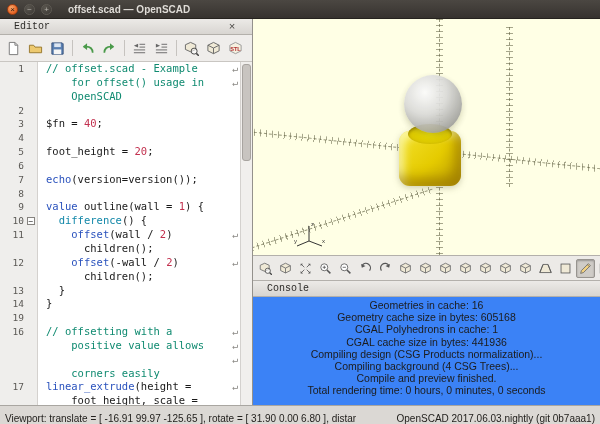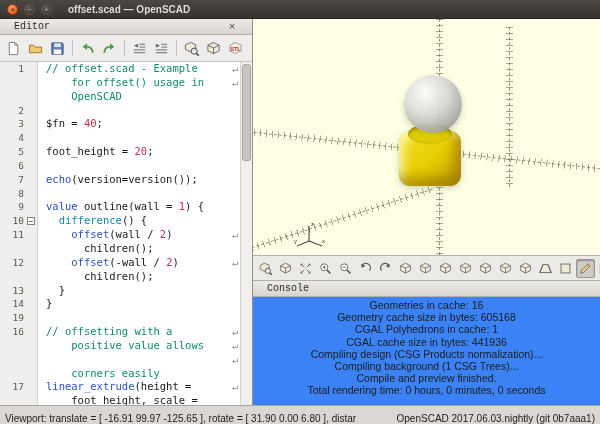--- a/index.html
+++ b/index.html
@@ -443,21 +443,21 @@
       <div class="console-dock">
         <div class="dock-header">
           <span class="dock-title">Console</span>
         </div>
         <div class="console-body">
             <div class="cline">Geometries in cache: 16</div>
             <div class="cline">Geometry cache size in bytes: 605168</div>
             <div class="cline">CGAL Polyhedrons in cache: 1</div>
             <div class="cline">CGAL cache size in bytes: 441936</div>
             <div class="cline">Compiling design (CSG Products normalization)...</div>
-            <div class="cline">Compiling background (1 CSG Trees)...</div>
+            <div class="cline">Compiling background (4 CSG Trees)...</div>
             <div class="cline">Compile and preview finished.</div>
             <div class="cline">Total rendering time: 0 hours, 0 minutes, 0 seconds</div>
           </div>
       </div>
 
     </div>
   </div>
 
   <div class="statusbar">
     <span class="sb-left">Viewport: translate = [ -16.91 99.97 -125.65 ], rotate = [ 31.90 0.00 6.80 ], distar</span>

